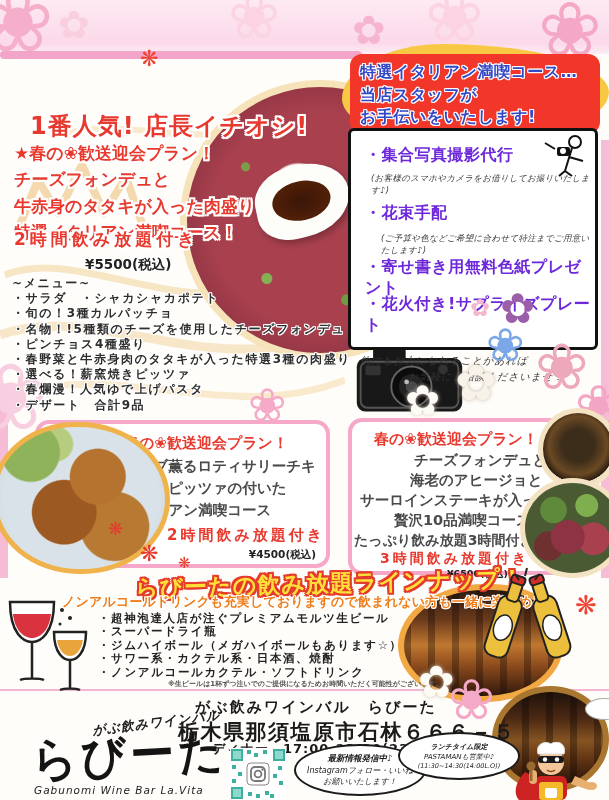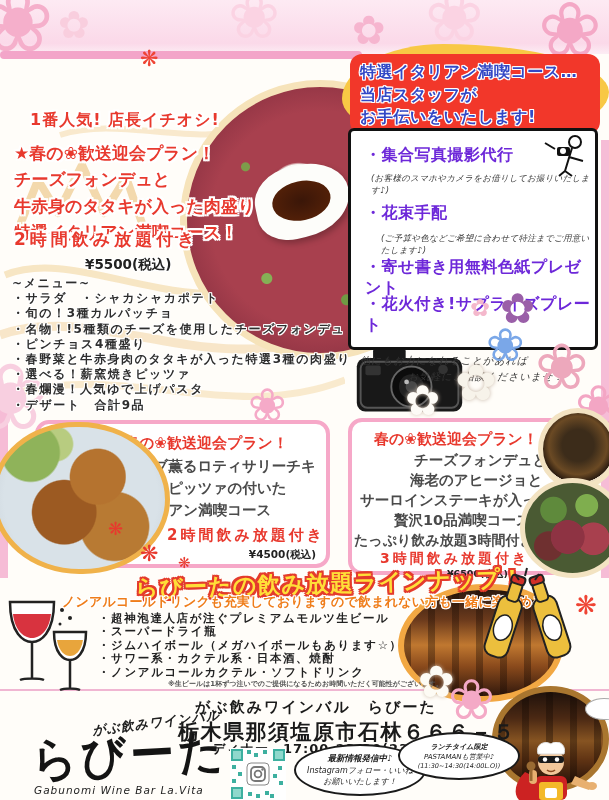--- a/index.html
+++ b/index.html
@@ -108,21 +108,21 @@
     <path d="M0,240 C100,205 210,290 340,235" fill="none" stroke="#e3aa4c" stroke-width="9" opacity=".5"></path>
     <path d="M10,300 C120,265 230,330 345,285" fill="none" stroke="#ecc06a" stroke-width="7" opacity=".55"></path>
     <path d="M60,40 C120,20 200,55 260,30" fill="none" stroke="#e8b558" stroke-width="6" opacity=".5"></path>
   </svg>
 
   
   <div class="abs photo-main"></div>
   <div class="abs sauce-dish"></div>
 
   
-  <div class="abs badge-red ow2" style="left:30px;top:110px;font-size:16px;letter-spacing:1px;">1番人気! 店長イチオシ!</div>
+  <div class="abs badge-red ow2" style="left:30px;top:110px;font-size:24px;letter-spacing:1px;">1番人気! 店長イチオシ!</div>
   <div class="abs" style="left:14px;top:140px;z-index:4;">
     <div class="badge-red ow2" style="font-size:17px;line-height:1.55;">★春の❀歓送迎会プラン！</div>
     <div class="badge-red ow2" style="font-size:17px;line-height:1.55;">チーズフォンデュと</div>
     <div class="badge-red ow2" style="font-size:17px;line-height:1.55;">牛赤身のタタキが入った肉盛り</div>
     <div class="badge-red ow2" style="font-size:17px;line-height:1.55;">特選イタリアン満喫コース！</div>
   </div>
   <div class="abs badge-red ow2" style="left:14px;top:228px;font-size:17px;letter-spacing:4px;">2時間飲み放題付き</div>
   <div class="abs ow1" style="left:85px;top:256px;font-size:13.5px;font-weight:700;color:#222;z-index:4;">¥5500(税込)</div>
   <div class="abs menu-list">
     <div class="ow1">~メニュー~</div>

